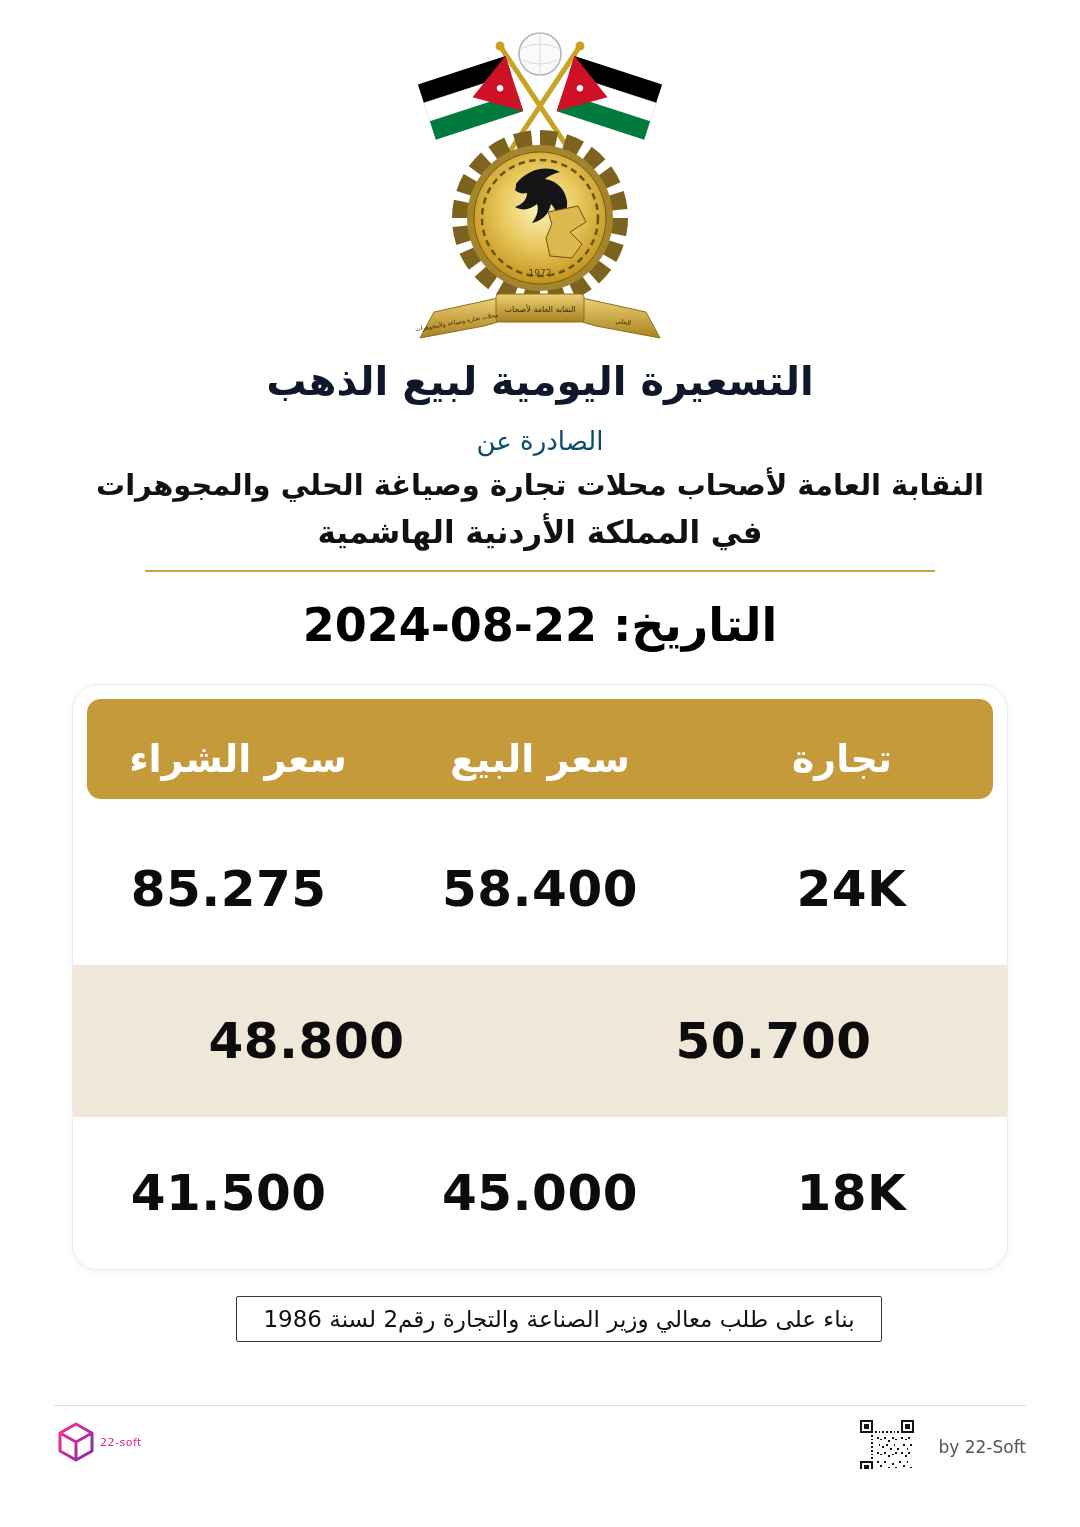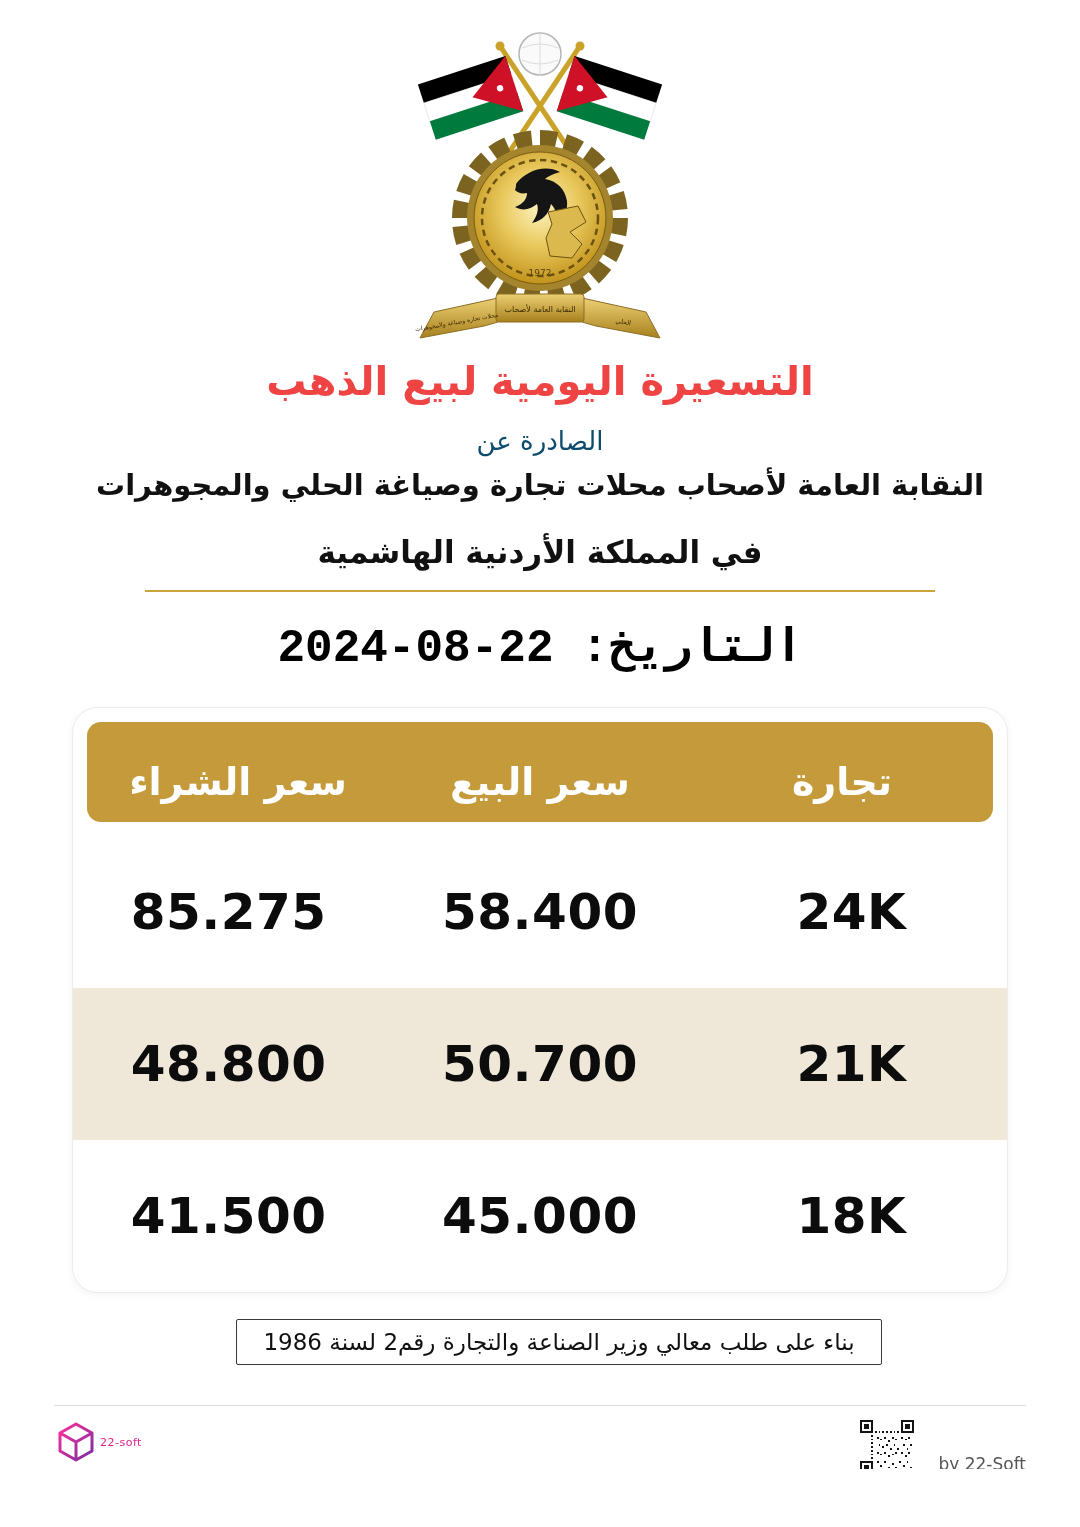--- a/index.html
+++ b/index.html
@@ -4,26 +4,26 @@
 <style>
   html,body{margin:0;padding:0;background:#ffffff;}
   body{width:1080px;height:1527px;font-family:"DejaVu Sans",sans-serif;}
   .sheet{position:relative;width:1080px;height:1469px;background:#ffffff;overflow:hidden;}
 
   
   .logo-wrap{width:300px;height:318px;margin:26px auto 0;}
 
   
   .center{ text-align:center; }
-  .title{margin-top:10px;font-size:40px;font-weight:700;color:#ef4444;line-height:1.35;}
+  .title{margin-top:10px;font-size:40px;font-weight:700;color:#0f172a;line-height:1.35;}
   .issued{margin-top:18px;font-size:26px;font-weight:500;color:#0c4a6e;}
   .org{margin-top:8px;font-size:29px;font-weight:600;color:#111;line-height:1.45;}
-  .country{margin-top:28px;font-size:31px;font-weight:600;color:#111;}
+  .country{margin-top:8px;font-size:31px;font-weight:600;color:#111;}
   .gold-rule{width:790px;margin:20px auto 0;border:none;border-top:2px solid #C9A53C;}
-  .date-line{margin-top:26px;font-size:46px;font-weight:800;color:#000;font-family:Liberation Mono, monospace;}
+  .date-line{margin-top:26px;font-size:46px;font-weight:800;color:#000;}
 
   
   .price-table{margin:32px 72px 0;border:1px solid #ececec;border-radius:26px;
                box-shadow:0 2px 8px rgba(0,0,0,0.05);overflow:hidden;background:#fff;}
   .table-header{margin:14px;background:#C49A3A;border-radius:14px;
                 display:flex;direction:rtl;align-items:center;height:100px;}
   .table-header .col{flex:1;text-align:center;font-size:38px;font-weight:700;color:#ffffff;margin-top:20px;}
   .t-row{display:flex;direction:rtl;align-items:center;height:152px;}
   .t-row .col{flex:1;text-align:center;font-size:50px;font-weight:800;color:#0c0c0c;letter-spacing:.5px;}
   .t-row.alt{background:#EFE8D9;}
@@ -31,21 +31,21 @@
   
   .note-wrap{margin-top:26px;text-align:center;margin-left:38px;}
   .note-box{display:inline-block;direction:rtl;border:1.5px solid #3a3a3a;border-radius:2px;
             padding:9px 26px;font-size:23px;color:#111;}
 
   
   .footer{position:absolute;top:1405px;left:54px;right:54px;border-top:1px solid #dcdcdc;
           padding-top:14px;display:flex;justify-content:space-between;align-items:flex-start;}
   .brand{display:flex;flex-direction:row;align-items:center;gap:2px;}
   .brand-name{font-size:11px;color:#E0218A;letter-spacing:.5px;}
-  .credit{display:flex;align-items:flex-end;gap:24px;}
+  .credit{display:flex;align-items:center;gap:24px;}
   .credit-text{font-size:17px;color:#555;}
 </style>
 </head>
 <body>
 
 <div class="sheet">
 
   <div class="logo-wrap">
     <svg width="300" height="318" viewBox="0 0 280 318">
       <defs>
@@ -127,21 +127,20 @@
       <div class="col">سعر الشراء</div>
     </div>
 
     <div class="t-row">
       <div class="col">24K</div>
       <div class="col">58.400</div>
       <div class="col">85.275</div>
     </div>
 
     <div class="t-row alt">
-      <div class="col">21K</div>
       <div class="col">50.700</div>
       <div class="col">48.800</div>
     </div>
 
     <div class="t-row">
       <div class="col">18K</div>
       <div class="col">45.000</div>
       <div class="col">41.500</div>
     </div>
   </div>

